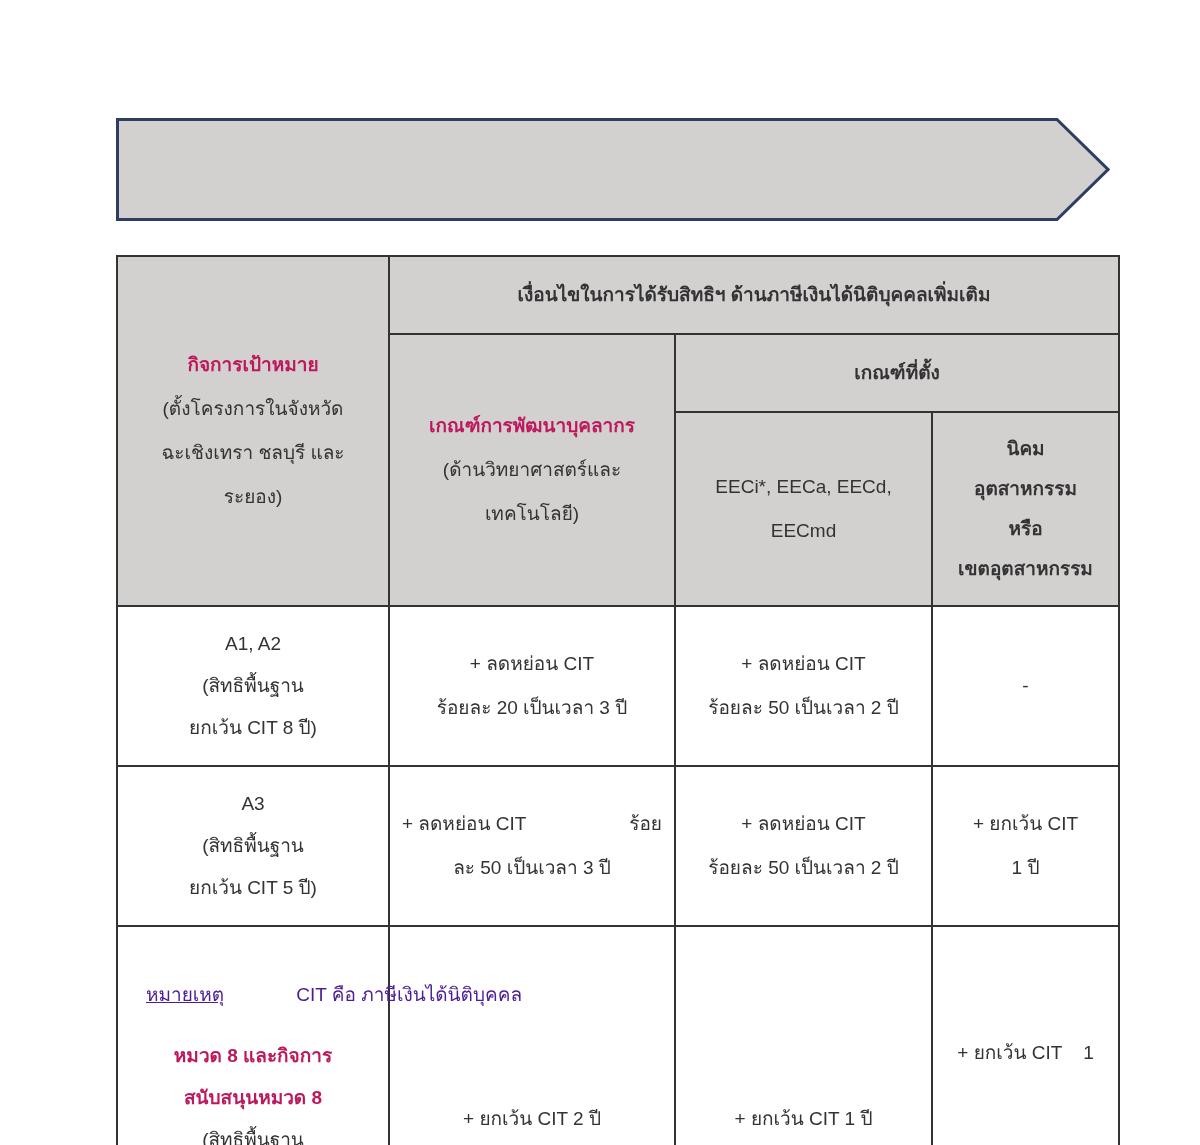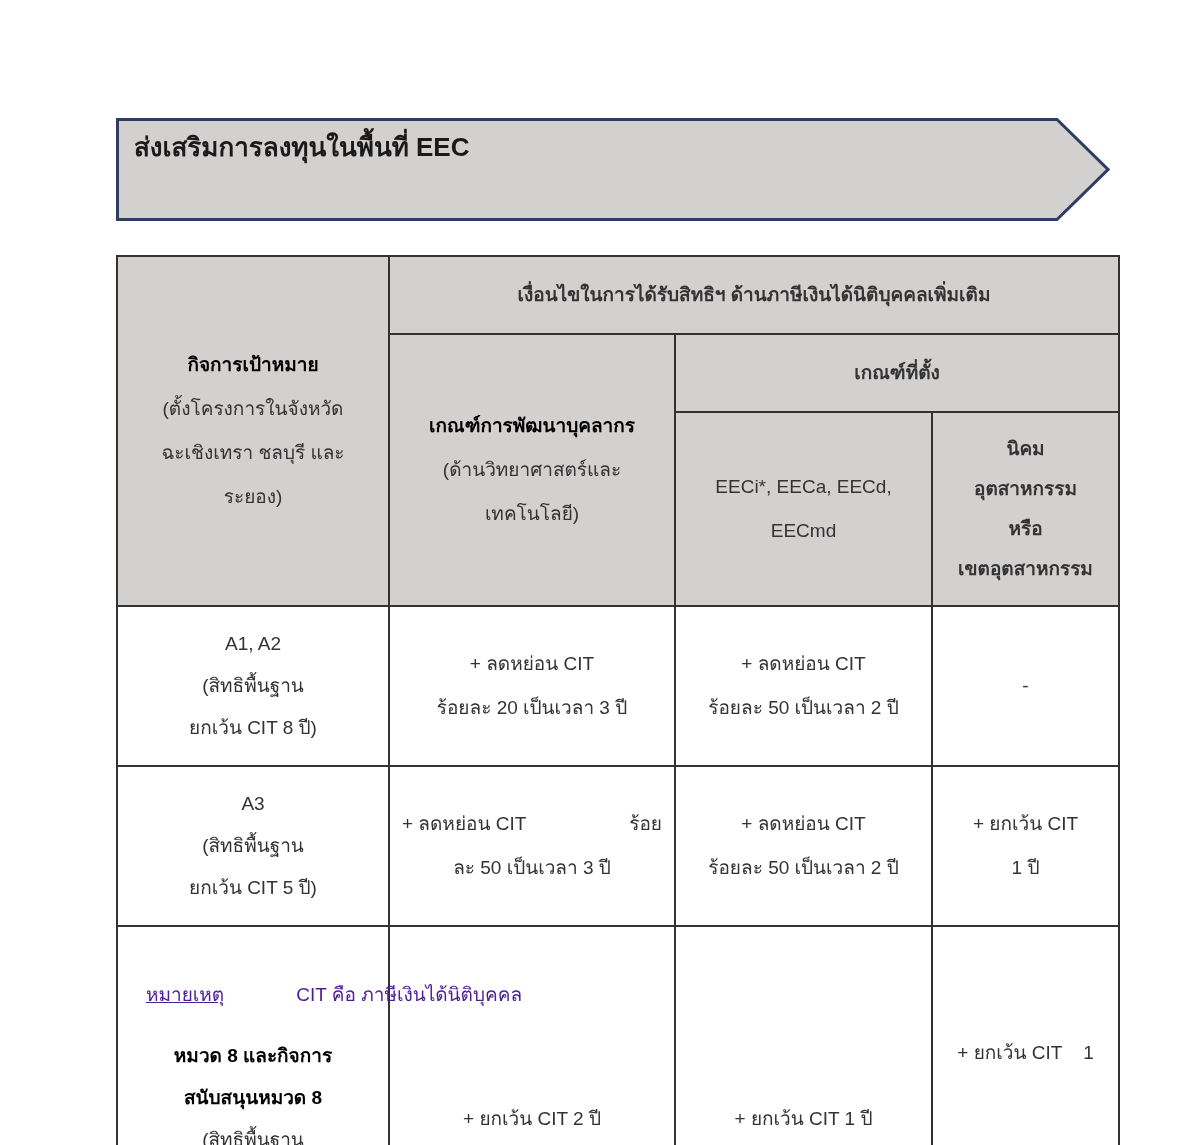--- a/index.html
+++ b/index.html
@@ -18,36 +18,35 @@
     table.grid {
       position: absolute; left: 116px; top: 255px;
       border-collapse: collapse; table-layout: fixed; width: 1002px;
     }
     table.grid td {
       border: 2px solid #333; text-align: center; vertical-align: middle;
       font-size: 19px; line-height: 44px; color: #333; padding: 16px 6px;
     }
     table.grid td.hd { background: #d3d0d0; }
     table.grid td.body { background: #ffffff; }
-    .b { font-weight: bold; color: #000000; }
+    .b { font-weight: bold; color: #be185d; }
     .line { display: block; }
     .footnote {
       position: absolute; left: 146px; top: 979px; font-size: 19px; color: #4c1d95;
     }
     .footnote .label { text-decoration: underline; display: inline-block; width: 145px; }
   </style>
 </head>
 <body>
 
 <div class="banner">
   <svg width="994" height="103" viewBox="0 0 994 103">
     <polygon points="1.5,1.5 941,1.5 992,51.5 941,101.5 1.5,101.5" fill="#d3d0d0" stroke="#2e3e63" stroke-width="3"></polygon>
   </svg>
   <div class="banner-title">
-    <span class="line">ส่งเสริมการลงทุนในพื้นที่ EEC</span>
   </div>
 </div>
 
 <table class="grid">
   <colgroup>
     <col style="width:272px">
     <col style="width:286px">
     <col style="width:257px">
     <col style="width:187px">
   </colgroup>

